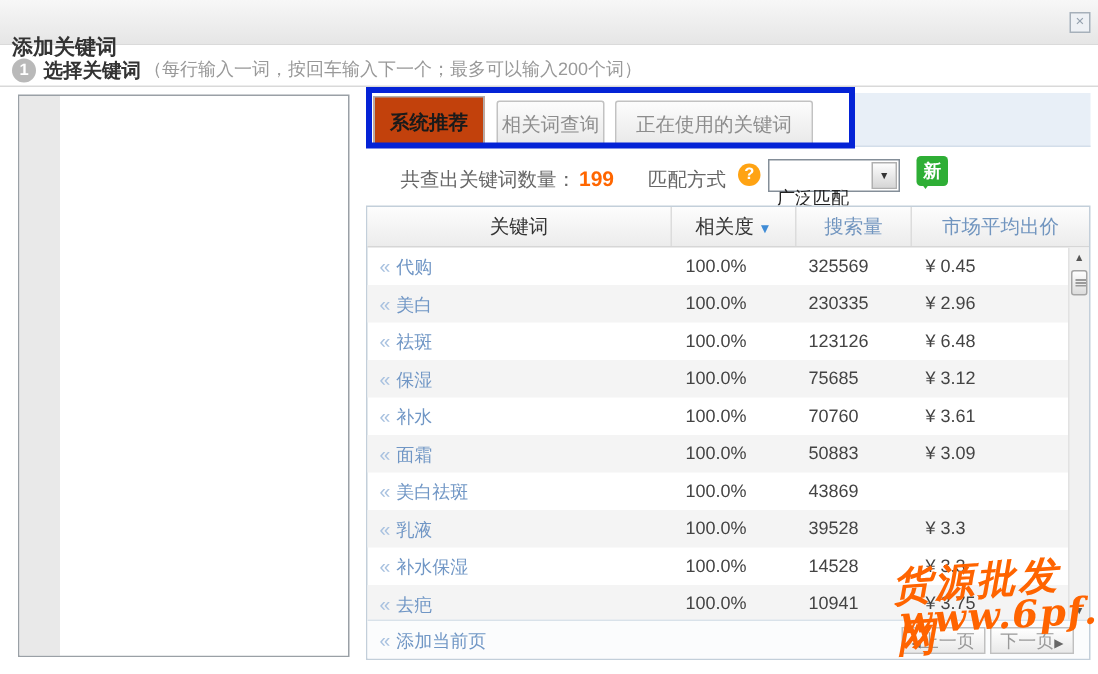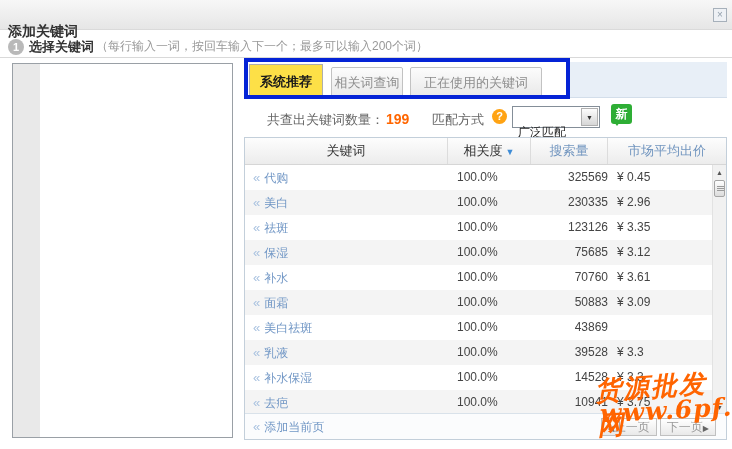--- a/index.html
+++ b/index.html
@@ -27,21 +27,21 @@
             border:1px solid #9aa0a6; background:#fff; }
   .kw-gutter { position:absolute; left:0; top:0; width:27px; height:100%; background:#e9e9e9; }
   .kw-textarea { position:absolute; left:27px; top:0; width:192px; height:100%;
                  border:none; outline:none; resize:none; background:#fff;
                  font:12px "Liberation Sans","DejaVu Sans",sans-serif; padding:3px; }
 
   
   .tabstrip-bg { position:absolute; left:570px; top:62px; width:157px; height:36px;
                  background:#e8eff7; border-bottom:1px solid #d3deea; }
   .tab { position:absolute; text-align:center; font-size:13px; cursor:pointer; }
-  .tab-active { left:249px; top:64px; width:74px; height:34px; line-height:33px; background:#fde047;
+  .tab-active { left:249px; top:64px; width:74px; height:34px; line-height:33px; background:#c2410c;
                 border:1px solid #aeaeae; border-bottom:none; font-weight:bold; color:#1a1a1a; z-index:3; }
   .tab-idle { top:67px; height:30px; line-height:29px; background:linear-gradient(#fcfcfc,#e9e9e9);
               border:1px solid #c2c2c2; border-radius:2px 2px 0 0; color:#8d8d8d; }
   .tab-2 { left:331px; width:72px; }
   .tab-3 { left:410px; width:132px; }
   .tabs-highlight { position:absolute; left:244px; top:58px; width:326px; height:41px;
                     border:4px solid #0423d6; z-index:6; pointer-events:none; }
 
   
   .tb-count { position:absolute; left:267px; top:111px; font-size:13px; color:#666;text-align:right; }
@@ -70,21 +70,21 @@
   .th { font-size:13px; line-height:26px; text-align:center; color:#333; }
   .th-sep { border-right:1px solid #dcdcdc; }
   .th-1 { width:203px; } .th-2 { width:83px; } .th-3 { width:77px; color:#7195bf; }
   .th-4 { flex:1; color:#7195bf; }
   .sort-ic { color:#3f8cd6; font-size:9px; margin-left:3px; }
   .row { display:flex; height:25px; font-size:12px; color:#444; }
   .row.alt { background:#f4f4f4; }
   .cell { line-height:25px; overflow:hidden; white-space:nowrap; }
   .cell-kw { width:203px; padding-left:8px; }
   .cell-rel { width:83px; padding-left:9px; }
-  .cell-vol { width:77px; padding-left:8px;text-align:right; }
+  .cell-vol { width:77px; padding-left:8px; }
   .cell-price { flex:1; padding-left:9px; }
   .add-ic { color:#a9c2e0; font-size:13px; margin-right:5px; letter-spacing:-1px; cursor:pointer; }
   .kw-link { color:#7096c5; cursor:pointer; }
 
   
   .tfoot { position:absolute; left:0; bottom:0; width:100%; height:26px;
            border-top:1px solid #d9e2ea; background:#fbfcfd; }
   .addpage { position:absolute; left:8px; top:0; line-height:25px; font-size:12px; color:#7096c5; cursor:pointer; }
   .pager { position:absolute; right:10px; top:4px; display:flex; gap:3px; }
   .pbtn { height:18px; line-height:16px; padding:0 6px; border:1px solid #c0c0c0;
@@ -174,21 +174,21 @@
     <div class="cell cell-rel">100.0%</div>
     <div class="cell cell-vol">230335</div>
     <div class="cell cell-price">¥ 2.96</div>
   </div>
         <div class="row">
     <div class="cell cell-kw">
       <span class="add-ic">«</span><span class="kw-link">祛斑</span>
     </div>
     <div class="cell cell-rel">100.0%</div>
     <div class="cell cell-vol">123126</div>
-    <div class="cell cell-price">¥ 3.35</div>
+    <div class="cell cell-price">¥ 6.48</div>
   </div>
         <div class="row alt">
     <div class="cell cell-kw">
       <span class="add-ic">«</span><span class="kw-link">保湿</span>
     </div>
     <div class="cell cell-rel">100.0%</div>
     <div class="cell cell-vol">75685</div>
     <div class="cell cell-price">¥ 3.12</div>
   </div>
         <div class="row">

